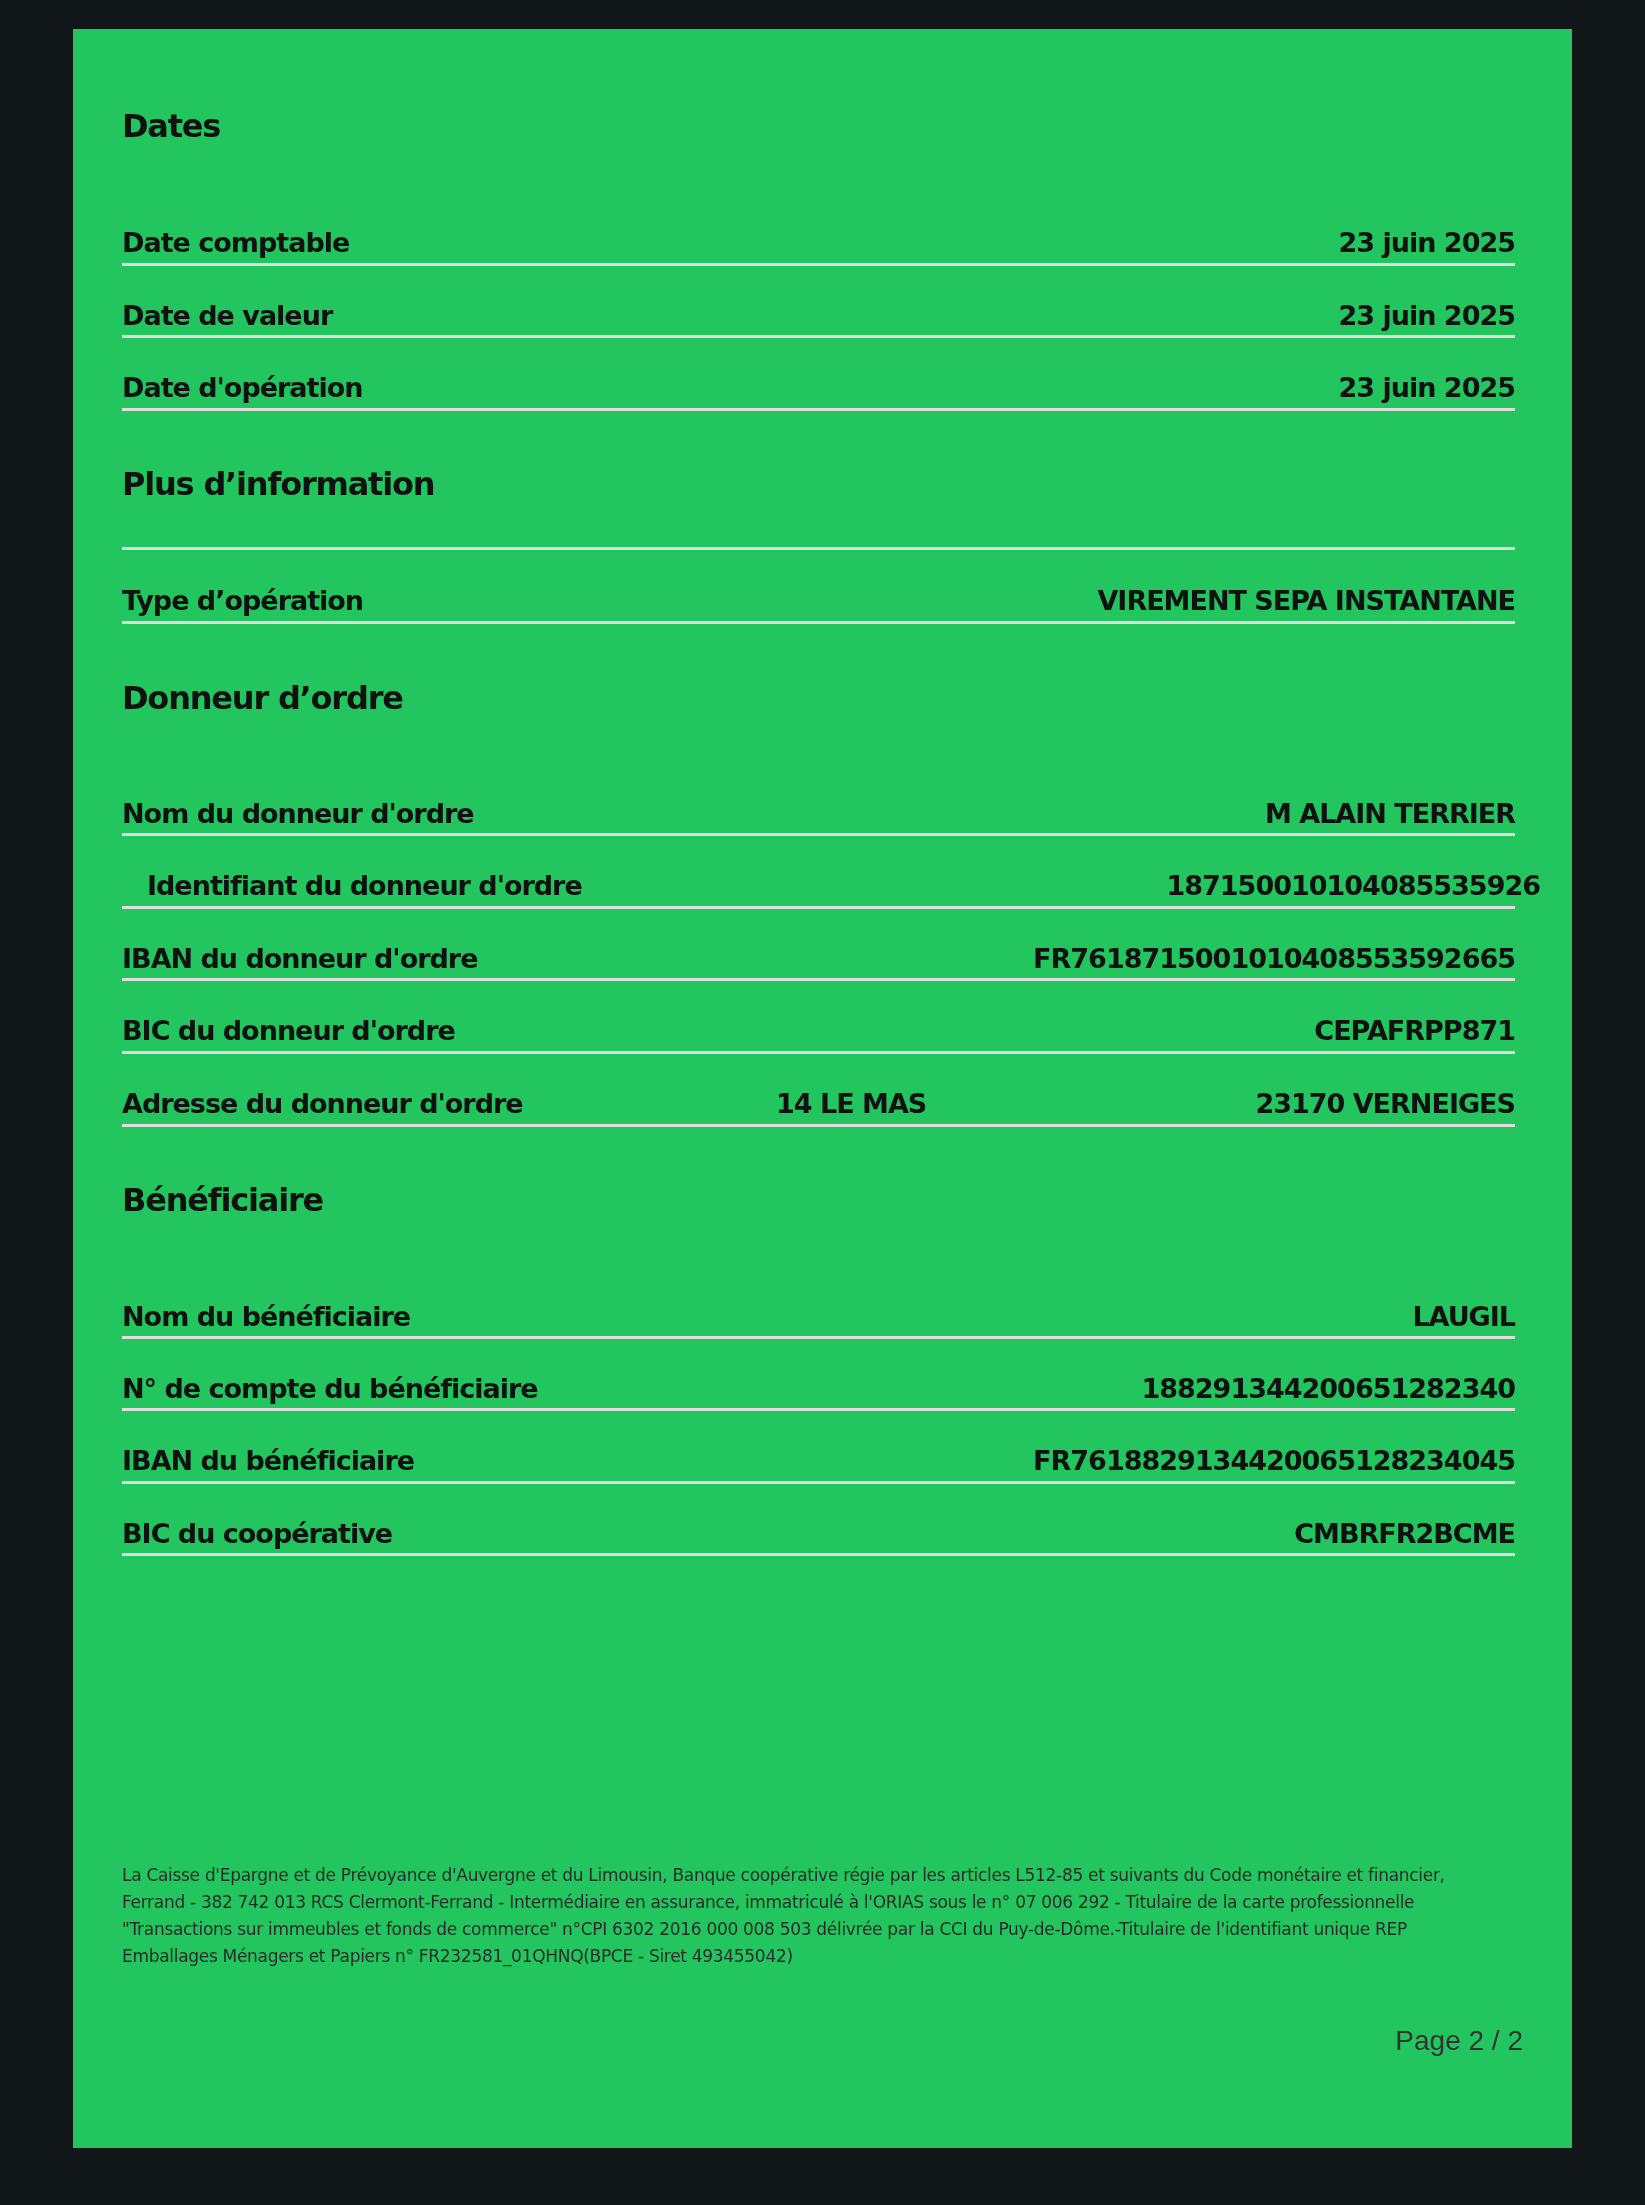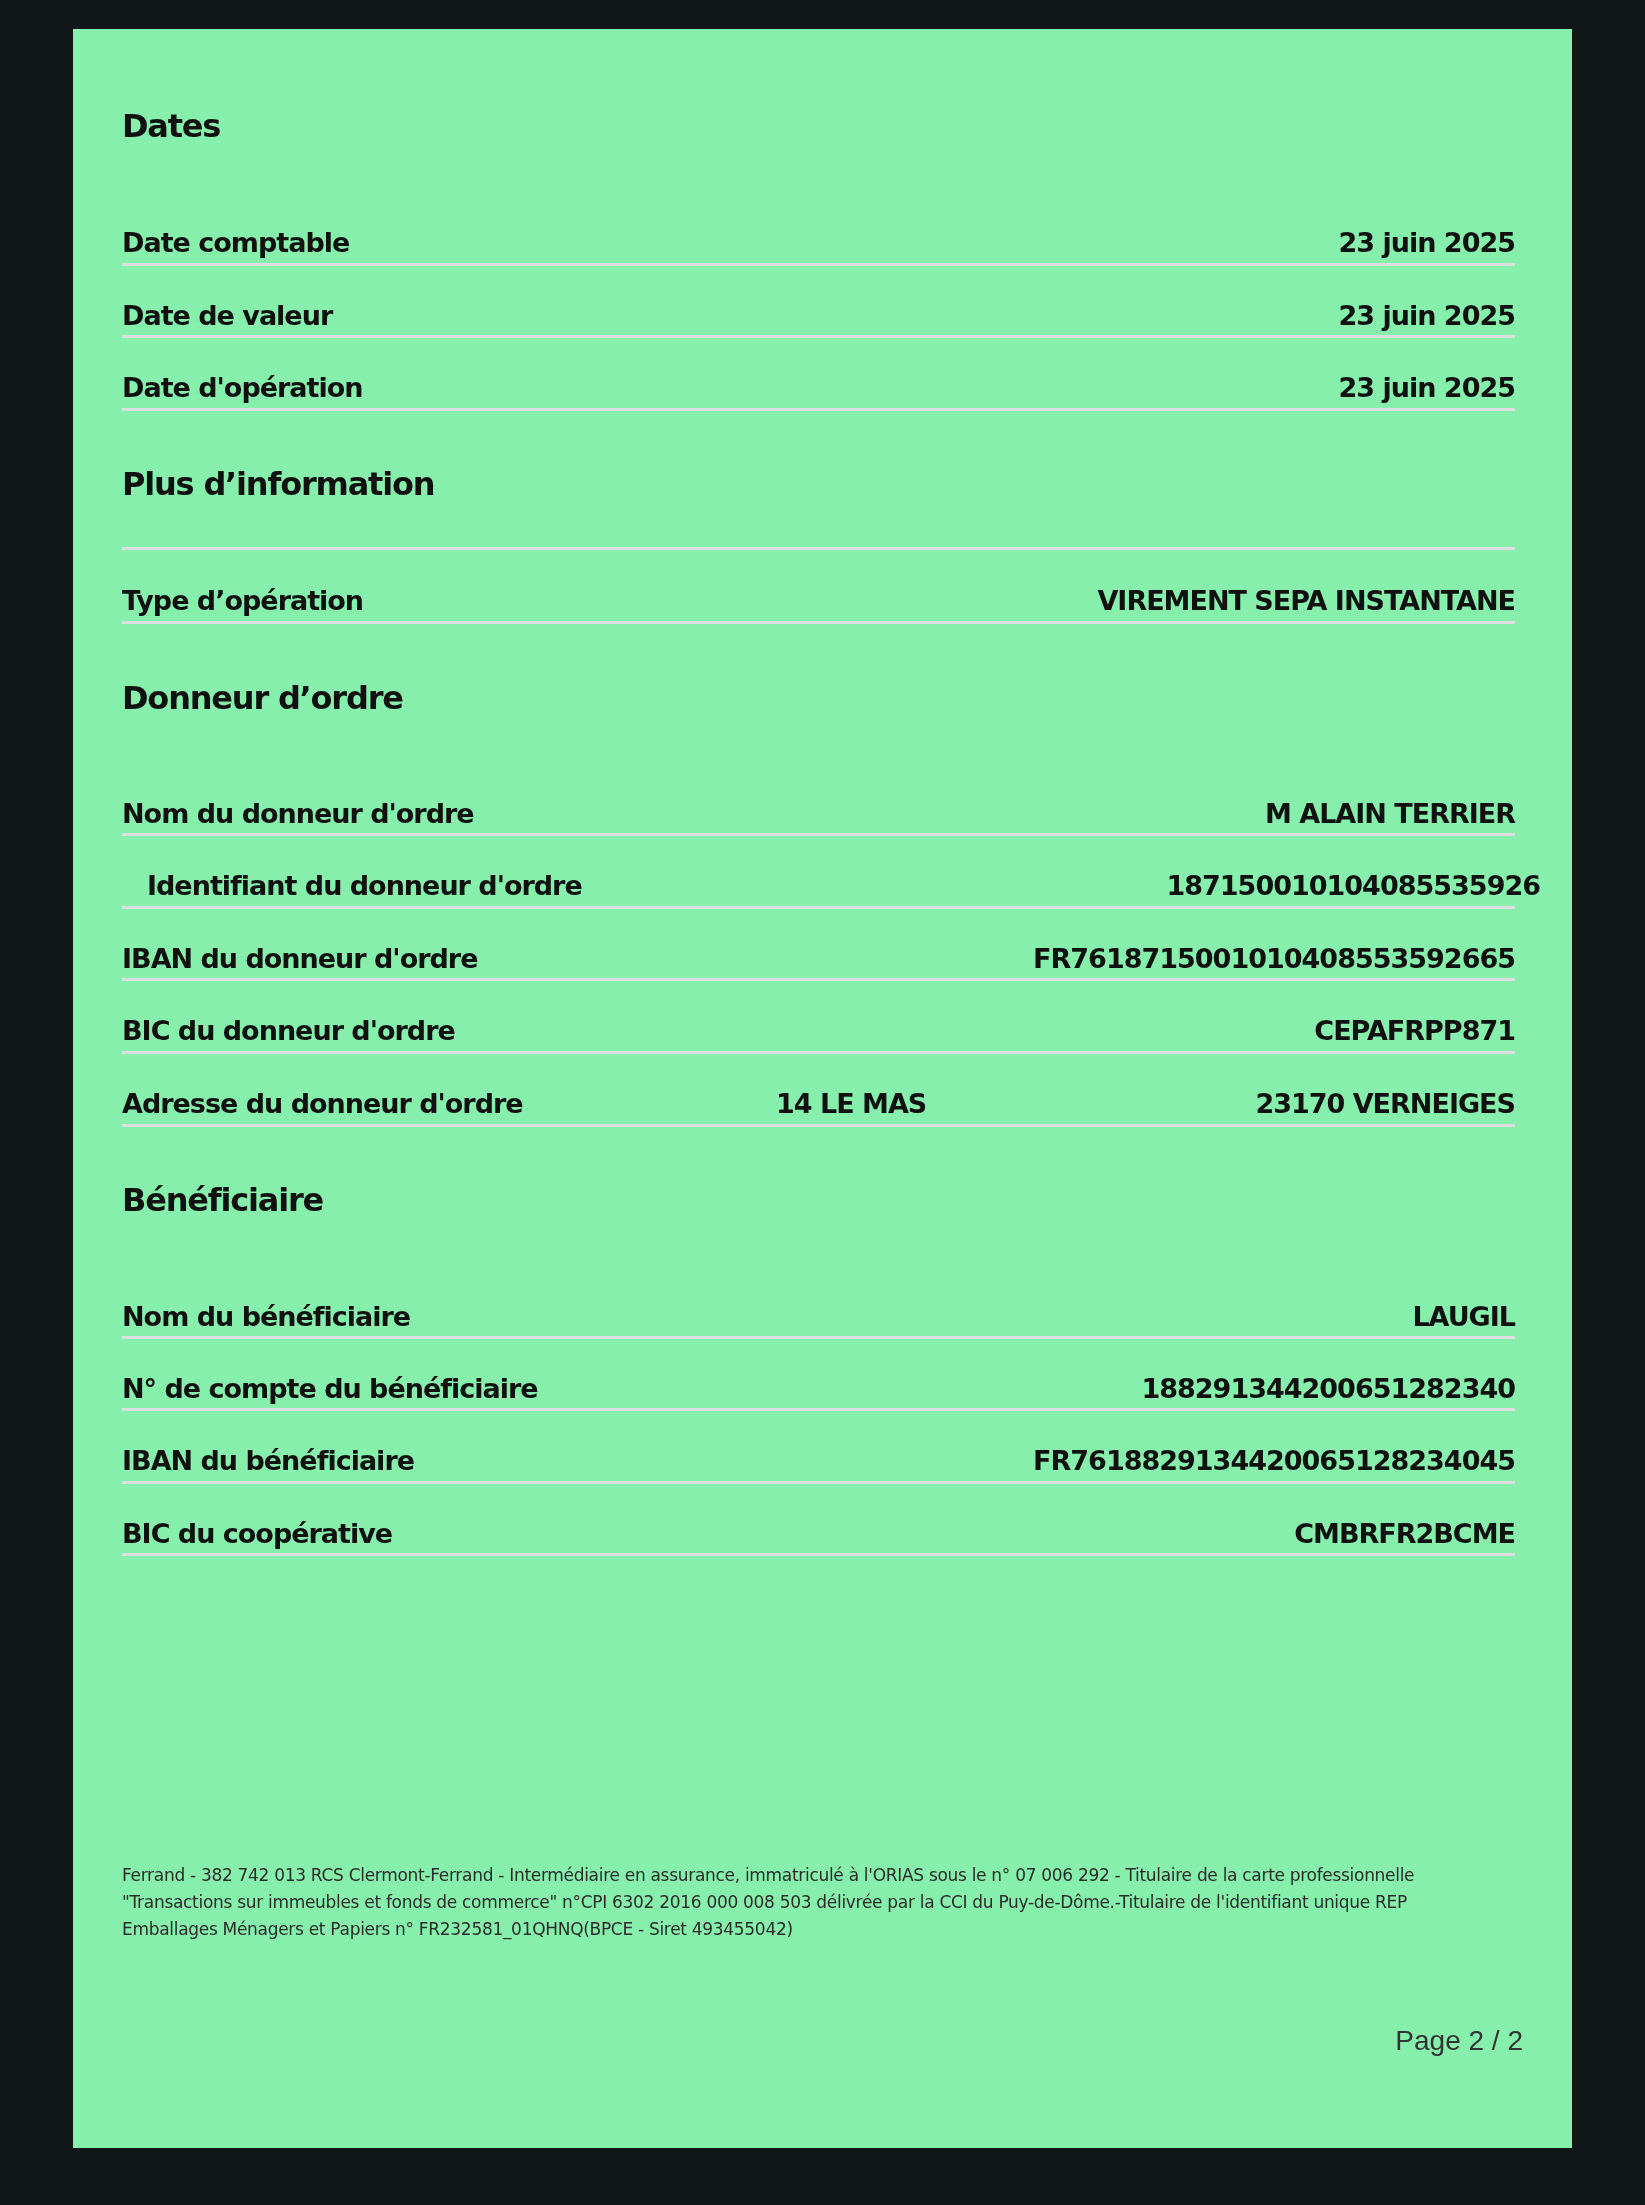--- a/index.html
+++ b/index.html
@@ -13,21 +13,21 @@
       position: relative;
       overflow: hidden;
       font-family: "DejaVu Sans", sans-serif;
     }
     .page {
       position: absolute;
       left: 73px;
       top: 29px;
       width: 1499px;
       height: 2119px;
-      background: #86efac;
+      background: #22c55e;
     }
     .content {
       position: absolute;
       left: 49px;
       top: 0;
       width: 1393px;
     }
     .section-title {
       position: absolute;
       left: 0;
@@ -175,20 +175,21 @@
     <div class="rule" style="top:1452px;"></div>
 
     <div class="row" style="top:1471px;">
       <span class="label">BIC du coopérative</span>
       <span class="value">CMBRFR2BCME</span>
     </div>
     <div class="rule" style="top:1524px;"></div>
   </div>
 
   <div class="footer-legal">
+    <span class="line">La Caisse d'Epargne et de Prévoyance d'Auvergne et du Limousin, Banque coopérative régie par les articles L512-85 et suivants du Code monétaire et financier,</span>
     <span class="line">Ferrand - 382 742 013 RCS Clermont-Ferrand - Intermédiaire en assurance, immatriculé à l'ORIAS sous le n° 07 006 292 - Titulaire de la carte professionnelle</span>
     <span class="line">"Transactions sur immeubles et fonds de commerce" n°CPI 6302 2016 000 008 503 délivrée par la CCI du Puy-de-Dôme.-Titulaire de l'identifiant unique REP</span>
     <span class="line">Emballages Ménagers et Papiers n° FR232581_01QHNQ(BPCE - Siret 493455042)</span>
   </div>
 
   <div class="page-number">Page 2 / 2</div>
 </div>
 
 
 </body></html>

